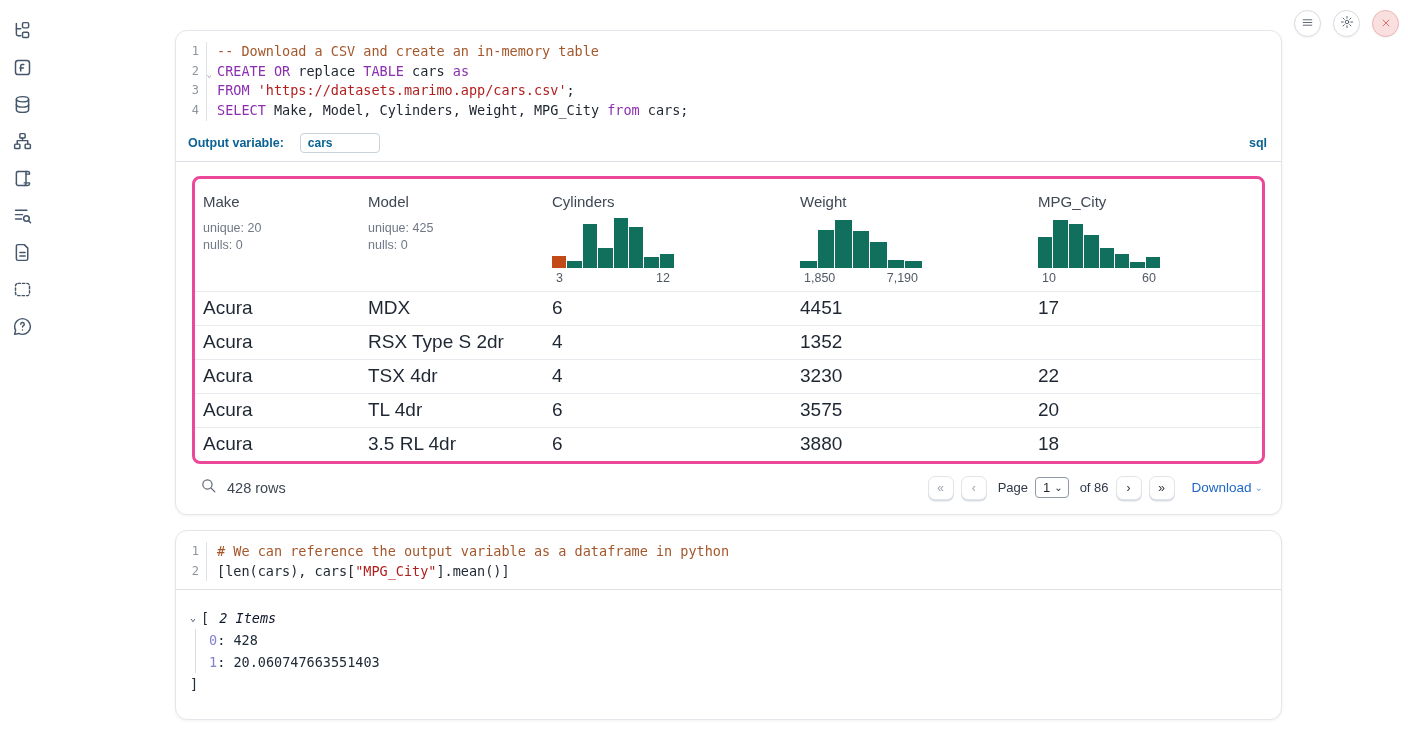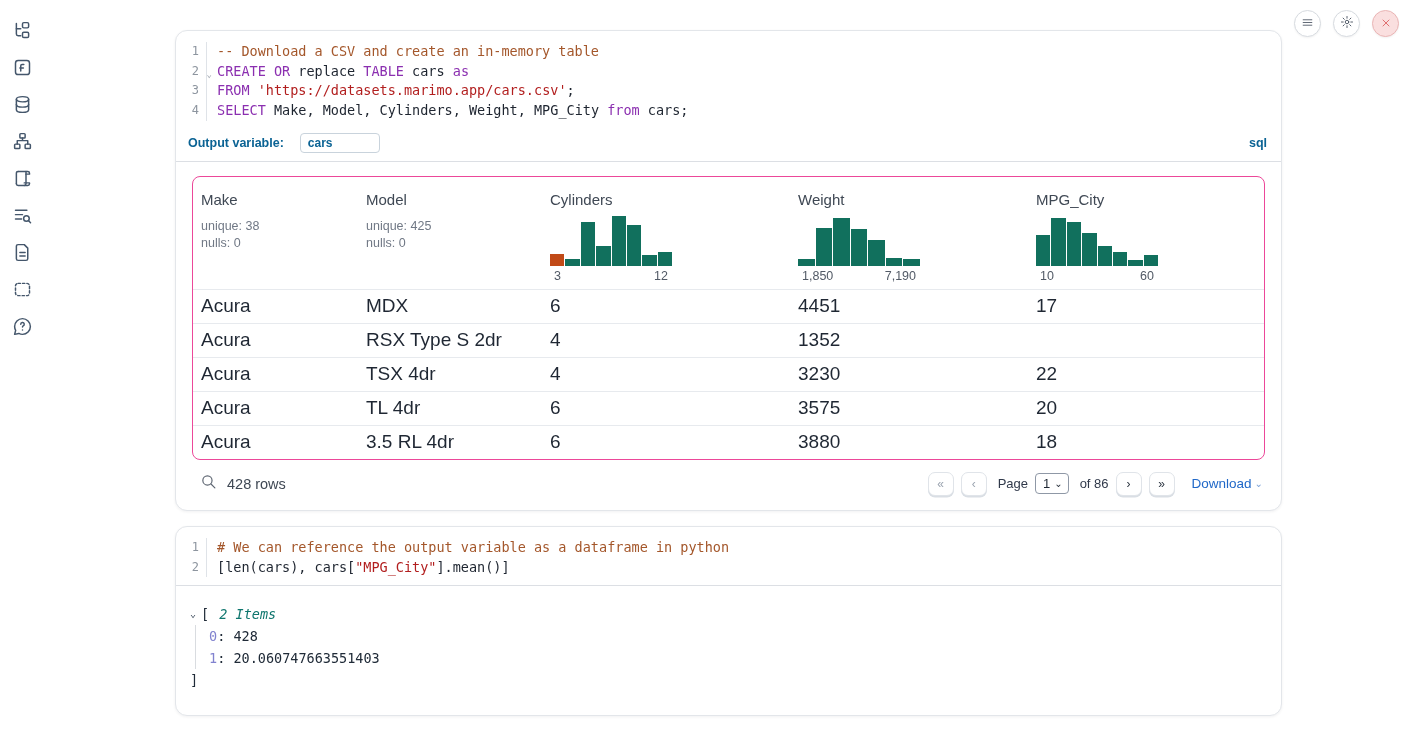--- a/index.html
+++ b/index.html
@@ -47,21 +47,21 @@
   .outvar-row { display:flex; align-items:center; gap:16px; padding:4px 14px 8px 12px; }
   .outvar-label { color:#0b6394; font-weight:bold; font-size:12.5px; }
   .outvar-input { width:80px; height:20px; border:1px solid #c9d3dc; border-radius:4px;
     color:#0b6394; font-weight:bold; font-size:12px; padding:1px 7px;
     font-family:"Liberation Sans",sans-serif; }
   .lang-badge { margin-left:auto; color:#0b6394; font-weight:bold; font-size:12.5px; }
   .cell-divider { border-top:1px solid #dcdfe4; }
 
   
   .output-section { padding:14px 16px 0 16px; }
-  .data-table { border:1px solid #ec4899; border-radius:8px; overflow:hidden; }
+  .data-table { border:3px solid #ec4899; border-radius:8px; overflow:hidden; }
   .tgrid { display:grid; grid-template-columns:165px 184px 248px 238px 1fr; }
   .thead { padding:10px 0 0 0; }
   .th { padding:4px 10px 6px 8px; }
   .th-name { font-size:15px; color:#3f4854; }
   .th-stats { margin-top:10px; font-size:12.5px; color:#707885; line-height:17px; }
   .hist { margin-top:6px; width:122px; }
   .hist-bars { display:flex; align-items:flex-end; gap:1px; height:52px; }
   .hist-bar { flex:1 1 0; background:#11705d; }
   .hist-labels { display:flex; justify-content:space-between; margin-top:3px;
     font-size:12.5px; color:#525a66; padding:0 4px; }
@@ -87,21 +87,21 @@
   .pg-select .chev { font-size:10px; color:#1f2733; }
   .download-link { margin-left:10px; color:#2068c8; font-size:13.5px; cursor:pointer;
     display:flex; align-items:center; gap:3px; }
   .download-link .chev { font-size:10px; color:#7ba2d8; }
 
   
   .tree-out { padding:17px 16px 24px 14px; font-size:13.5px; color:#1e2530; }
   .tree-line { line-height:22px; white-space:pre; }
   .tree-head { display:flex; align-items:center; gap:2px; }
   .tree-chev { font-size:10px; color:#2b3a4d; margin-right:3px; cursor:pointer; }
-  .tree-items-label { color:#0f766e; font-style:italic; }
+  .tree-items-label { color:#0f172a; font-style:italic; }
   .tree-children { border-left:1px solid #d9dce0; margin-left:5px; padding-left:13px; }
   .tree-key { color:#8182cf; }
   .tree-val { color:#202b38; }
 </style>
 </head>
 <body>
 
 <div class="sidebar">
   <span class="side-icon">
     <svg viewBox="0 0 24 24">
@@ -221,21 +221,21 @@
       <span class="lang-badge">sql</span>
     </div>
     <div class="cell-divider"></div>
 
     <div class="output-section">
       <div class="data-table">
         <div class="tgrid thead">
             <div class="th">
               <div class="th-name">Make</div>
               <div class="th-stats">
-                <div>unique: 38</div>
+                <div>unique: 20</div>
                 <div>nulls: 0</div>
               </div>
             </div>
             <div class="th">
               <div class="th-name">Model</div>
               <div class="th-stats">
                 <div>unique: 425</div>
                 <div>nulls: 0</div>
               </div>
             </div>

